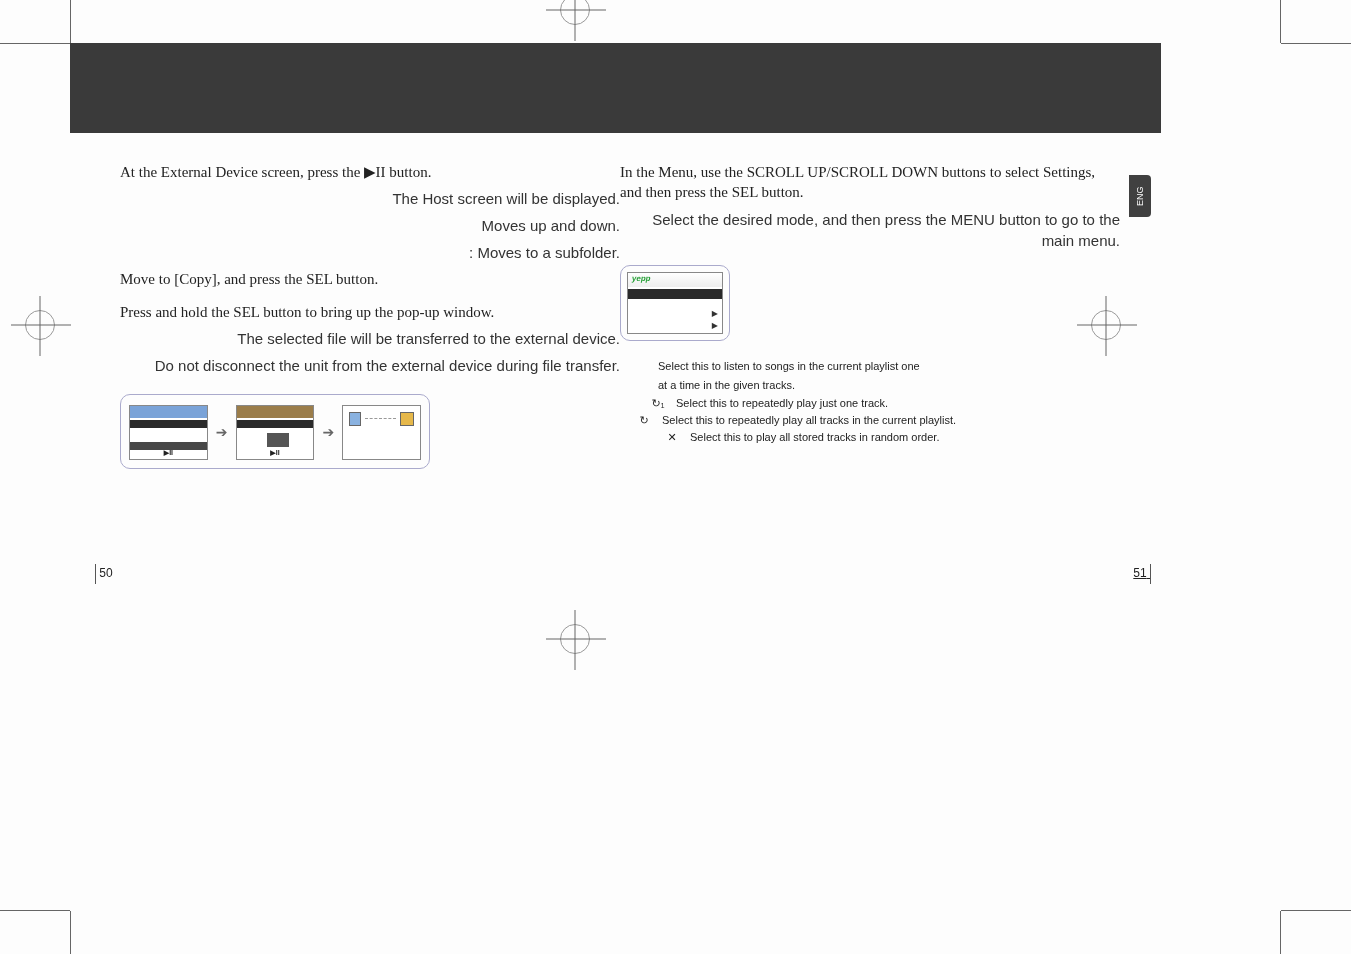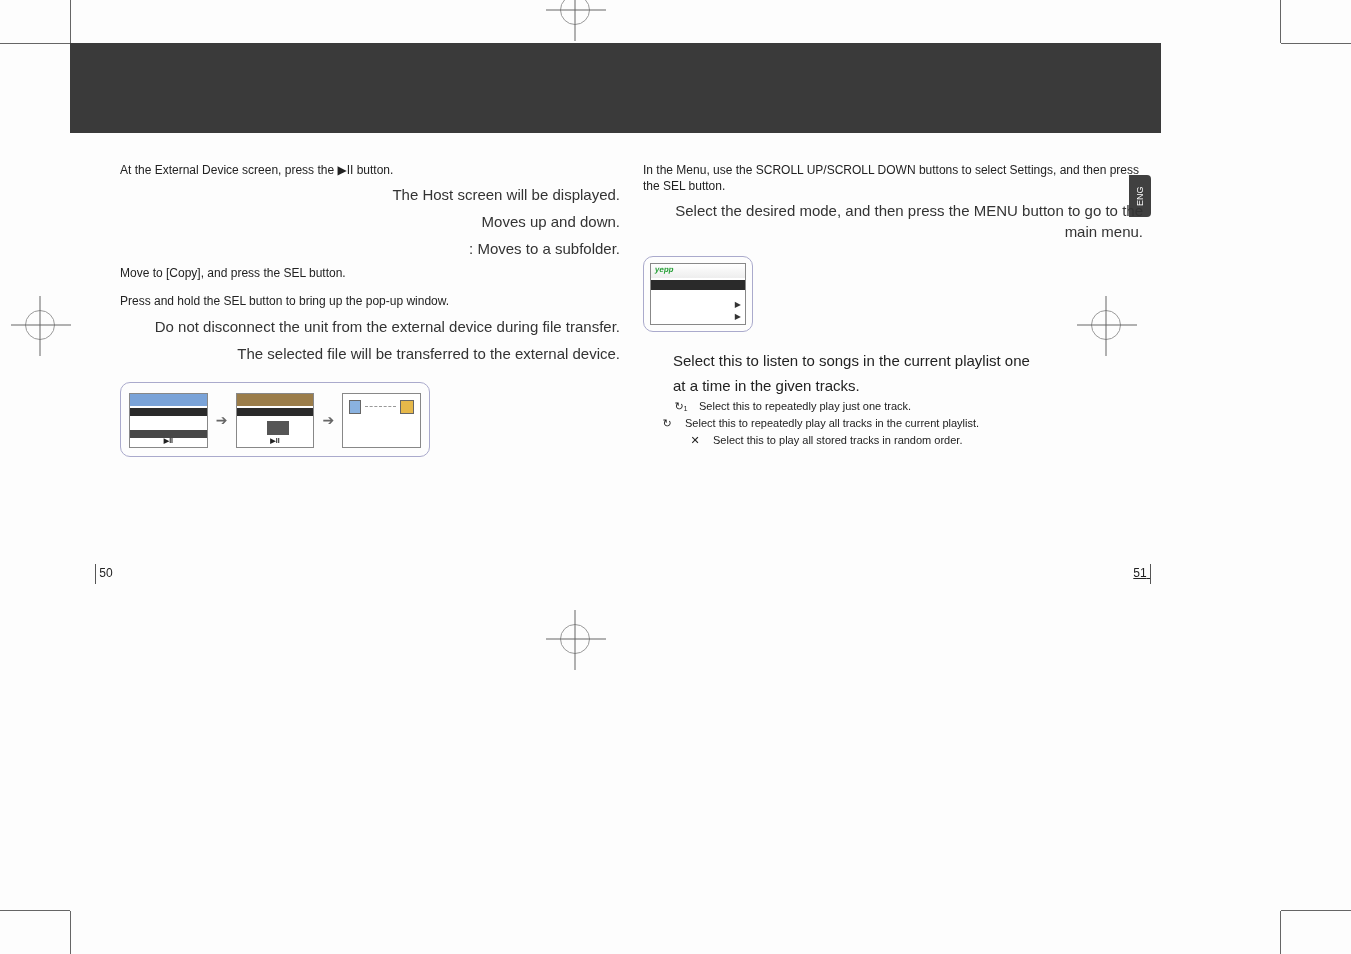--- a/index.html
+++ b/index.html
@@ -51,28 +51,28 @@
     background: #3a3a3a;
   }
 
   
   .page {
     position: absolute;
     top: 150px;
     width: 500px;
   }
   .page.left  { left: 120px; }
-  .page.right { left: 643px; }
-
-  .para { font-size: 12px; line-height: 1.35; margin-bottom: 6px; }
+  .page.right { left: 620px; }
+
+  .para { font-size: 15px; line-height: 1.35; margin-bottom: 6px; font-family: Liberation Serif, serif; }
   .sub  { font-size: 15px; line-height: 1.4; margin-left: 12px; margin-bottom: 6px; color: #333; text-align: right; }
   .step { margin-top: 12px; }
   .opt-row { display: flex; align-items: flex-start; gap: 10px; margin: 4px 0 4px 30px; font-size: 11px; }
   .opt-row .icon { width: 16px; text-align: center; font-size: 11px; }
-  .opt-first { margin: 4px 0 4px 30px; font-size: 15px; line-height: 1.4; }
+  .opt-first { margin: 4px 0 4px 38px; font-size: 11px; line-height: 1.4; }
 
   
   .shots {
     margin-top: 18px;
     width: 310px;
     padding: 10px 8px 8px;
     border: 1px solid #aac;
     border-radius: 10px;
     display: flex;
     align-items: center;
@@ -162,22 +162,22 @@
   <div class="para step">
     <span>At the External Device screen, press the ▶II button.</span>
   </div>
   <div class="sub">The Host screen will be displayed.</div>
 
   <div class="sub" style="margin-left:180px">Moves up and down.</div>
   <div class="sub" style="margin-left:30px">: Moves to a subfolder.</div>
 
   <div class="para">Move to [Copy], and press the SEL button.</div>
   <div class="para step">Press and hold the SEL button to bring up the pop-up window.</div>
+  <div class="sub">The selected file will be transferred to the external device.</div>
   <div class="sub">Do not disconnect the unit from the external device during file transfer.</div>
-  <div class="sub">The selected file will be transferred to the external device.</div>
 
   <div class="shots">
     <div class="minishot">
       <div class="topbar"></div>
       <div class="bar1"></div>
       <div class="bar2"></div>
       <div class="btn play-icon">▶II</div>
     </div>
     <span class="arrow">➔</span>
     <div class="minishot">

